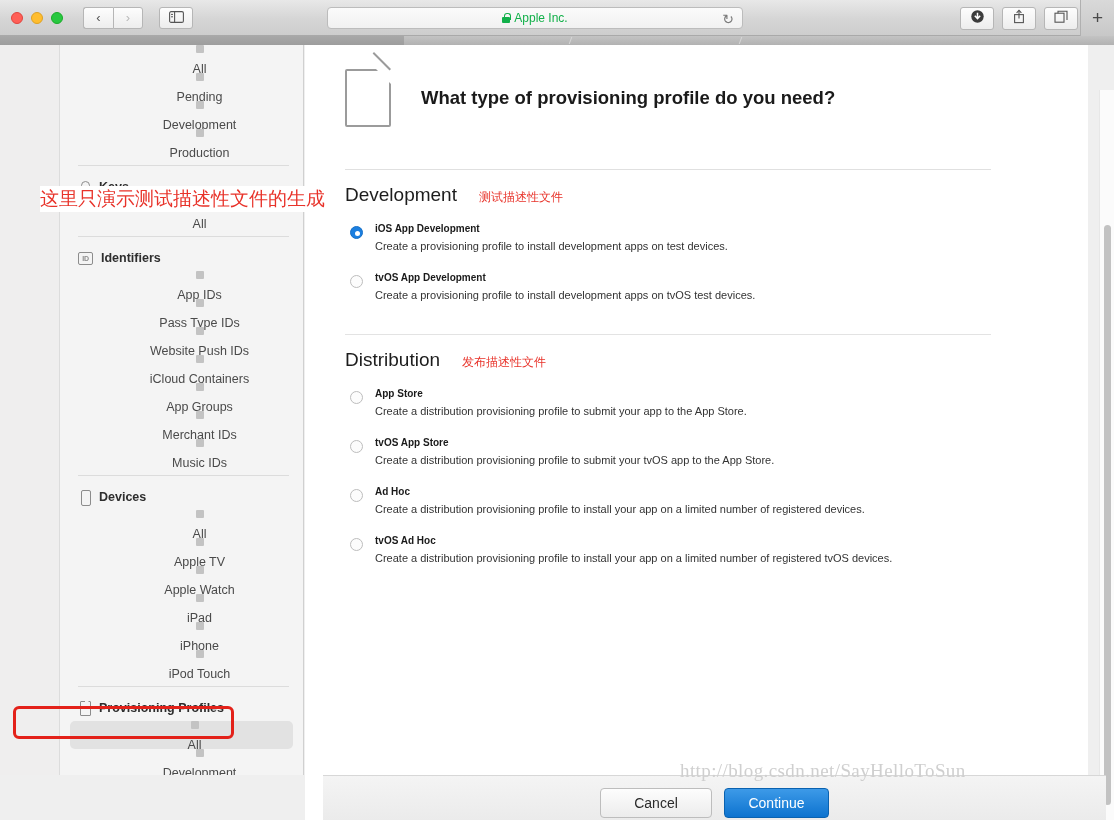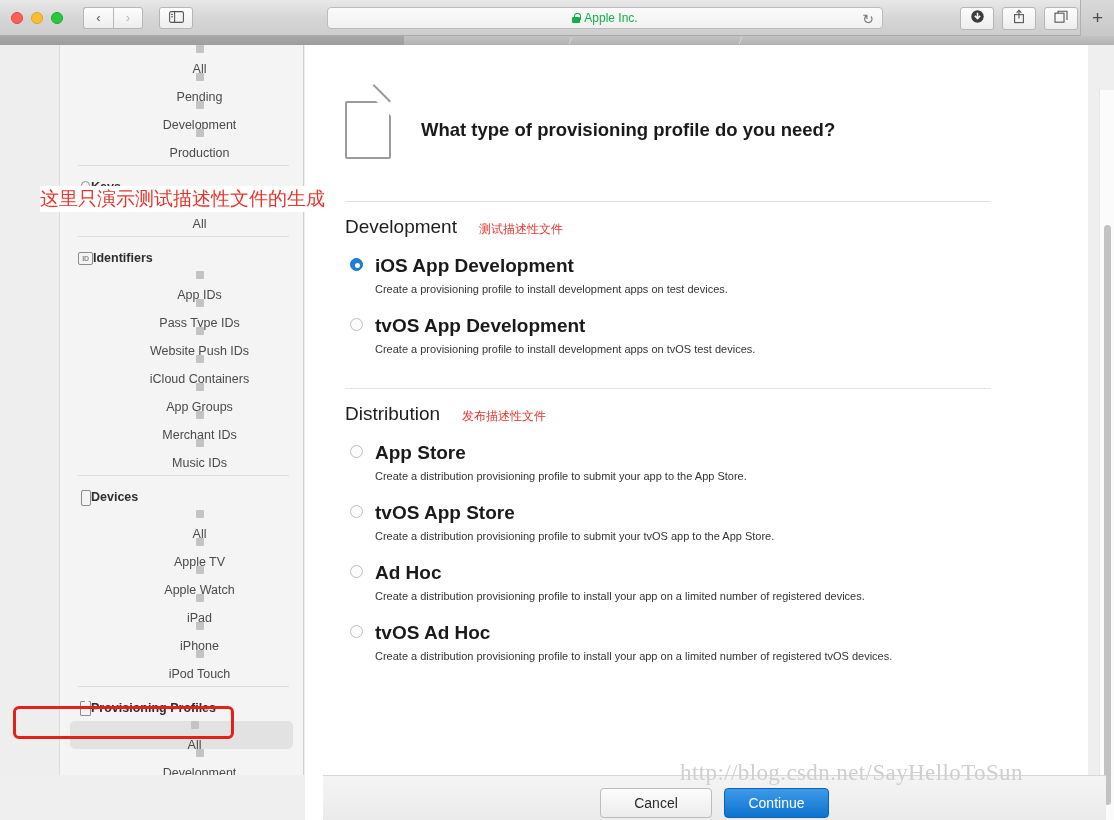--- a/index.html
+++ b/index.html
@@ -32,21 +32,21 @@
     color: #555;
   }
   .navgroup { display: flex; margin-left: 20px; }
   .navgroup .chrome-btn:first-child { border-radius: 3px 0 0 3px; border-right: none; }
   .navgroup .chrome-btn:last-child { border-radius: 0 3px 3px 0; }
   .chev { font-size: 13px; line-height: 1; }
   .chev.dim { color: #b9b9b9; }
   #sidebar-toggle-btn { margin-left: 16px; width: 34px; }
 
   #url-bar {
-    position: absolute; left: 327px; top: 7px; width: 556px; height: 22px;
+    position: absolute; left: 327px; top: 7px; width: 416px; height: 22px;
     background: linear-gradient(to bottom, #fbfbfb, #f1f1f1);
     border: 1px solid #bcbcbc; border-radius: 4px;
     display: flex; align-items: center; justify-content: center;
   }
   #url-bar .lockwrap { display: flex; align-items: center; gap: 4px; }
   .lock-glyph {
     width: 8px; height: 10px; position: relative; display: inline-block;
   }
   .lock-glyph::before {
     content: ""; position: absolute; left: 0; bottom: 0; width: 8px; height: 6px;
@@ -97,21 +97,21 @@
   }
 
   
   #sidebar {
     position: absolute; left: 60px; top: 0; width: 244px; height: 775px;
     background: #f4f4f4; border-right: 1px solid #d0d0d0;
     overflow: hidden;
   }
   .nav-group { padding: 0; }
   .group-header {
-    display: flex; align-items: center; 
+    display: flex; align-items: center; gap: 8px;
     padding: 0 0 0 18px; height: 26px;
     font-size: 12.5px; font-weight: bold; color: #2e2e2e;
   }
   .group-sep { height: 1px; background: #dcdcdc; margin: 8px 14px 8px 18px; }
   .nav-item {
     display: flex; align-items: center; gap: 9px;
     height: 28px; padding-left: 36px;
     font-size: 12.5px; color: #4a4a4a; flex-direction: column;
   }
   .nav-item .bullet {
@@ -153,21 +153,21 @@
     content: ""; position: absolute; left: 7px; top: 0;
     width: 0; height: 0; border-left: 4px solid #f4f4f4;
     border-bottom: 4px solid transparent; border-top: 0;
   }
 
   
   #content {
     position: absolute; left: 305px; top: 0; width: 783px; height: 775px;
     background: #ffffff; overflow: hidden;
   }
-  #content-inner { position: relative; width: 726px; margin-top: 32px; }
+  #content-inner { position: relative; width: 726px; }
 
   #header-row {
     display: flex; align-items: center; gap: 0; padding: 24px 0 0 40px;
   }
   #doc-icon-big {
     width: 46px; height: 58px; position: relative; flex: 0 0 46px;
   }
   #doc-icon-big .body {
     position: absolute; left: 0; top: 0; width: 46px; height: 58px;
     border: 2px solid #9b9b9b; border-radius: 2px; background: #fff;
@@ -210,21 +210,21 @@
     border: 1px solid #bdbdbd; background: #fcfcfc;
   }
   .option .radio { left: 45px; }
   .option.checked .radio {
     background: #1b7fe0; border: 1px solid #1770c7;
   }
   .option.checked .radio::after {
     content: ""; position: absolute; left: 4px; top: 4px;
     width: 5px; height: 5px; border-radius: 50%; background: #fff;
   }
-  .opt-label { font-size: 19px; font-weight: bold; color: #1a1a1a; }
+  .opt-label { font-size: 10px; font-weight: bold; color: #1a1a1a; }
   .opt-desc { font-size: 11px; color: #333; margin-top: 5px; line-height: 1.45; }
 
   .divider-wide { height: 1px; background: #e3e3e3; margin: 30px 40px 0 40px; }
 
   
   #footer {
     position: absolute; left: 323px; top: 775px; width: 783px; height: 55px;
     background: linear-gradient(to bottom, #f4f4f4, #e9e9e9);
     border-top: 1px solid #d7d7d7;
     display: flex; align-items: center; justify-content: center; gap: 12px; text-align: center;
@@ -254,21 +254,21 @@
   }
   #v-scroll-thumb {
     position: absolute; left: 4px; top: 135px; width: 7px; height: 580px;
     background: #c2c2c2; border-radius: 4px;
   }
 
   
   #watermark {
     position: absolute; left: 680px; top: 760px;
     font-family: "Liberation Serif", "DejaVu Serif", serif;
-    font-size: 23px; color: #cfcfcf; letter-spacing: 0.4px;
+    font-size: 19px; color: #cfcfcf; letter-spacing: 0.4px;
     white-space: nowrap; z-index: 50; pointer-events: none;
   }
 </style>
 </head>
 <body>
 
 <div id="browser-chrome">
   <div class="traffic-lights">
     <div class="tl tl-red"></div>
     <div class="tl tl-yellow"></div>

